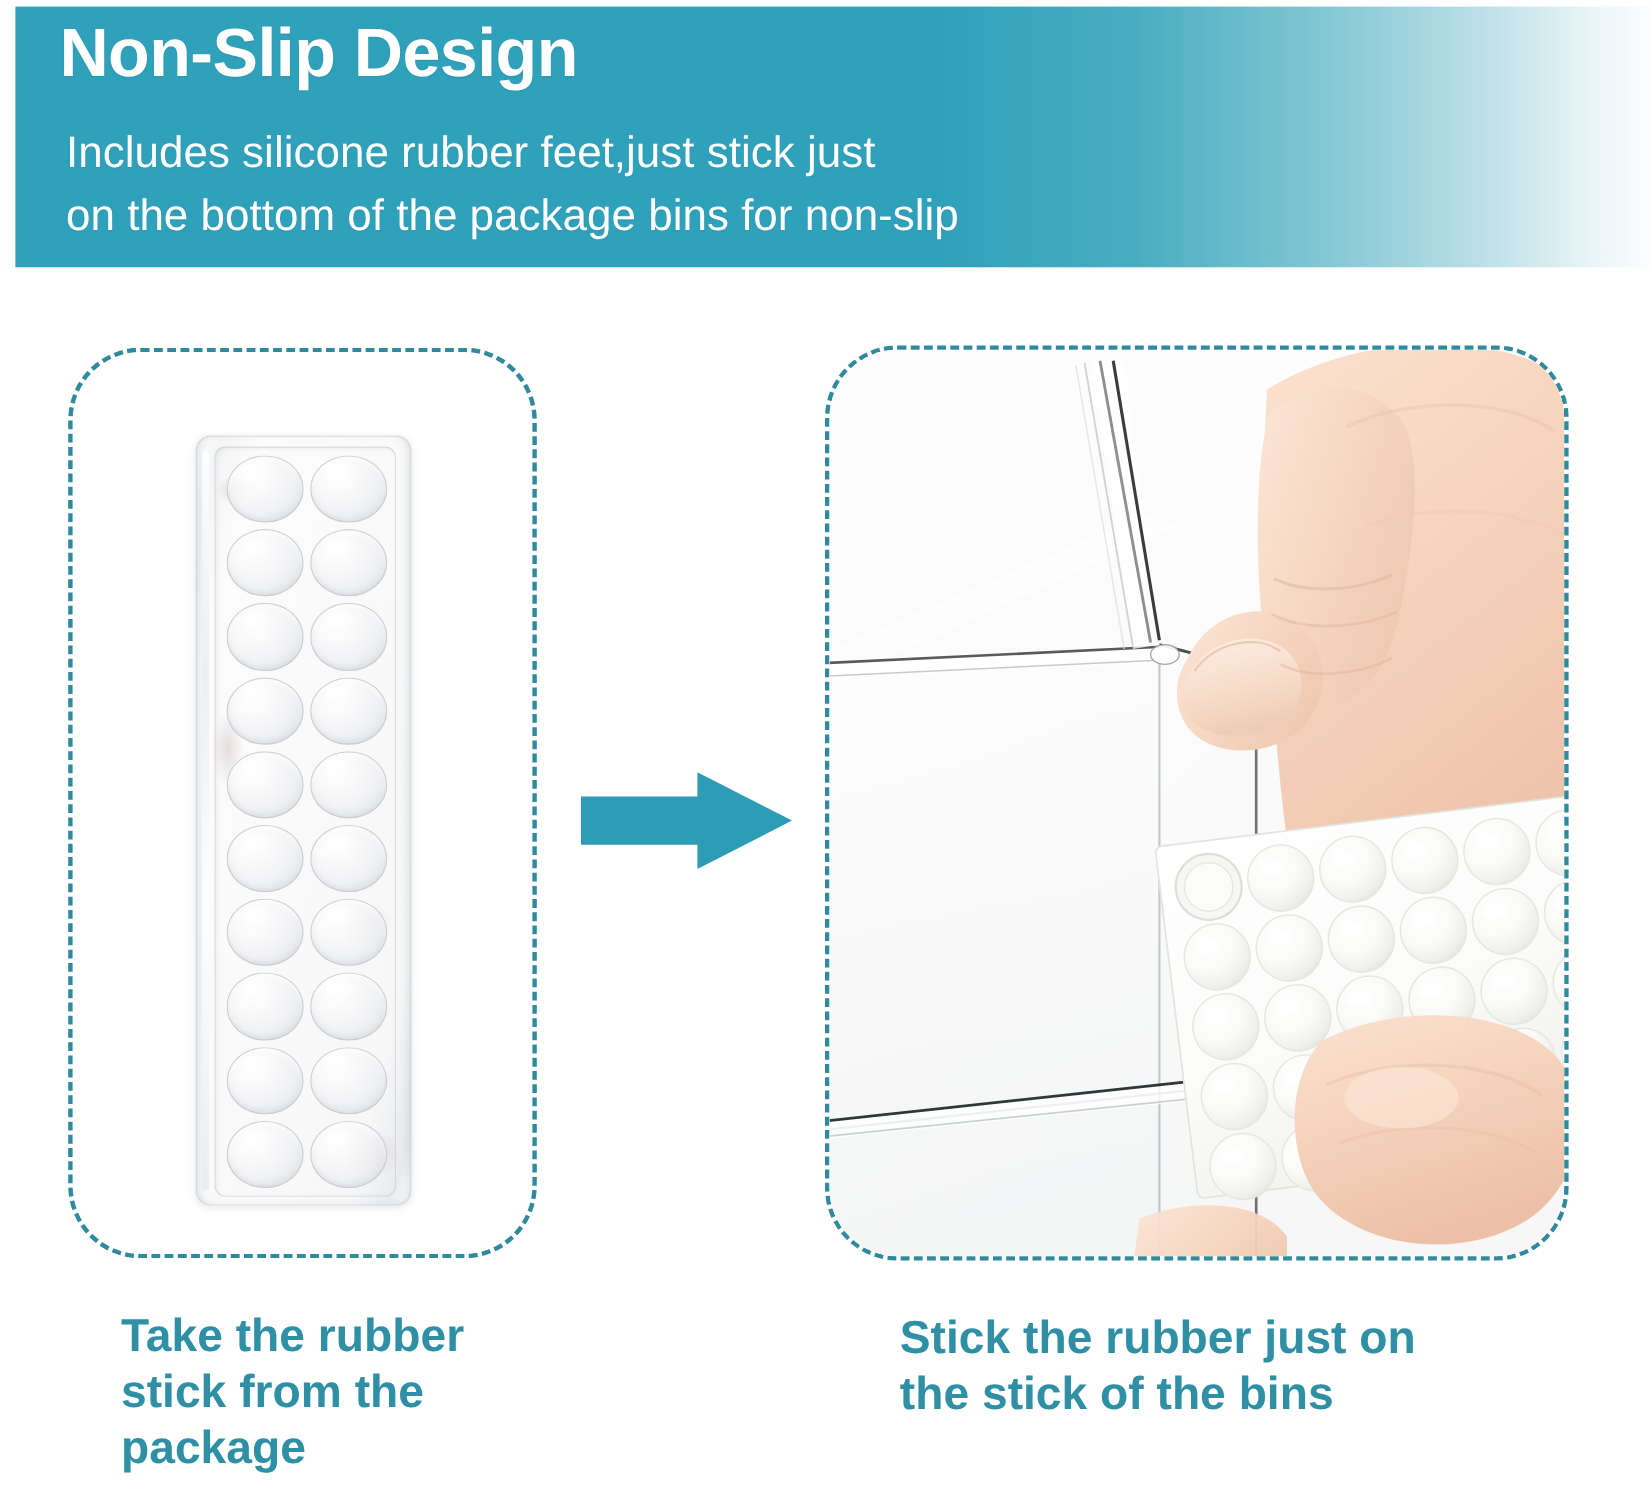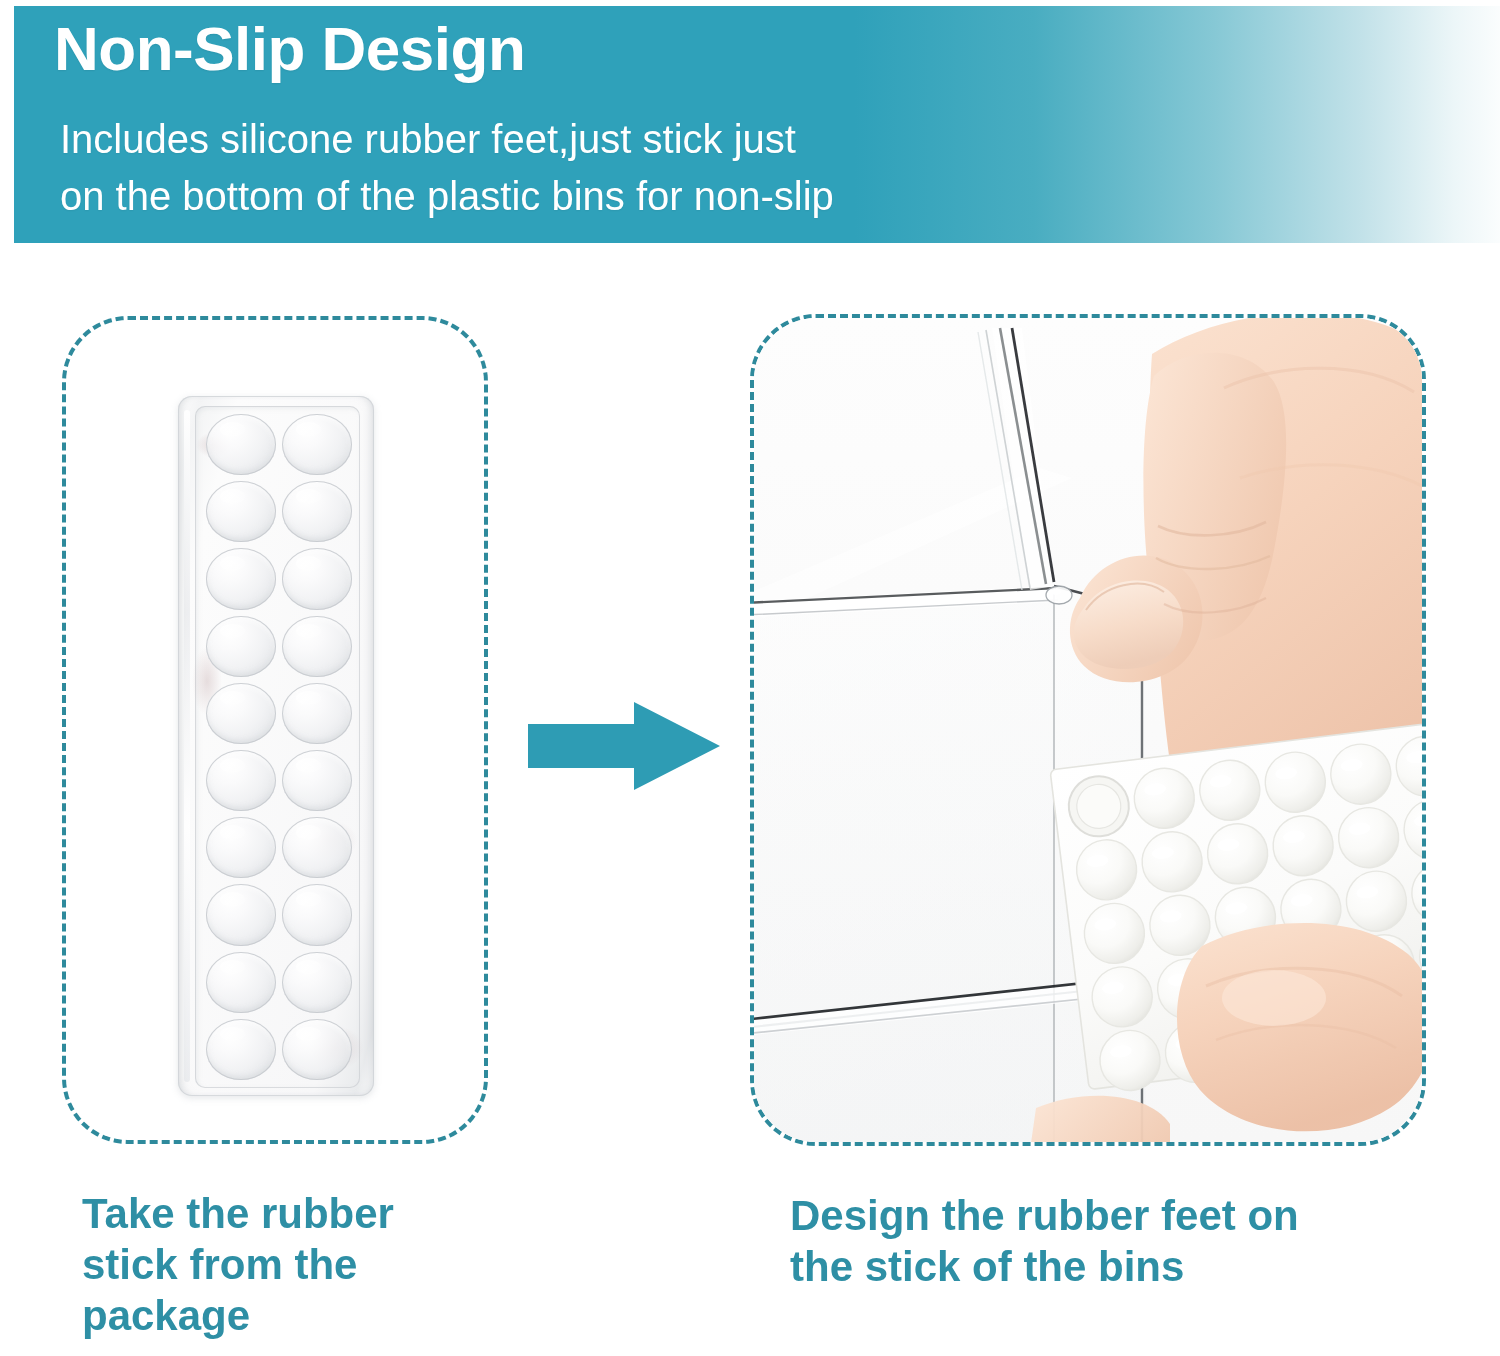--- a/index.html
+++ b/index.html
@@ -212,32 +212,32 @@
   
   .caption {
     position: absolute;
     font-size: 42px;
     font-weight: bold;
     color: #2e8fa5;
     line-height: 1.22;
   }
   #caption-left  { left: 82px;  top: 1188px; width: 440px; }
   #caption-right { left: 790px; top: 1190px; width: 660px; }
-  .caption .cap-line { display: block; white-space: nowrap; }
+  .caption .cap-line { display: block; white-space: nowrap; margin-left: 28px; }
 </style>
 </head>
 <body>
 
 <div id="page">
 
   <div class="header-band">
     <div class="header-title">Non-Slip Design</div>
     <div class="header-sub">
       <span class="sub-line">Includes silicone rubber feet,just stick just</span>
-      <span class="sub-line">on the bottom of the plastic bins for non-slip</span>
+      <span class="sub-line">on the bottom of the package bins for non-slip</span>
     </div>
   </div>
 
   <div class="panel" id="panel-left">
     <div class="blister">
       <div class="blister-smudge sm1"></div>
       <div class="blister-smudge sm2"></div>
       <div class="blister-smudge sm3"></div>
       <div class="blister-smudge sm4"></div>
       <div class="blister-grid" id="blister-grid">
@@ -453,17 +453,17 @@
     </div>
   </div>
 
   <div class="caption" id="caption-left">
     <span class="cap-line">Take the rubber</span>
     <span class="cap-line">stick from the</span>
     <span class="cap-line">package</span>
   </div>
 
   <div class="caption" id="caption-right">
-    <span class="cap-line">Design the rubber feet on</span>
+    <span class="cap-line">Stick the rubber just on</span>
     <span class="cap-line">the stick of the bins</span>
   </div>
 
 </div>
 
 </body></html>

